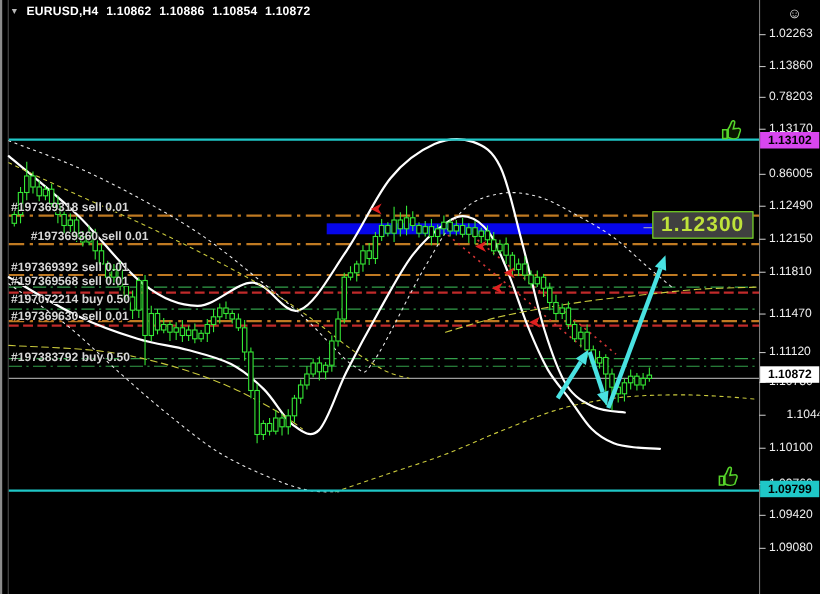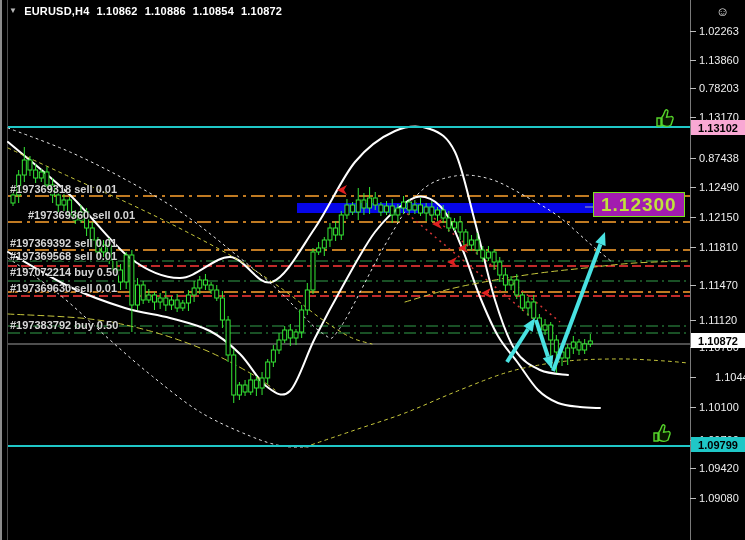--- a/index.html
+++ b/index.html
@@ -35,21 +35,21 @@
   .tick-dash  { position:absolute; left:690px; width:6px; height:1px; background:#BDBDBD; }
 
   .price-tag {
     position:absolute; left:691px; width:54px; height:15px;
     display:flex; align-items:center; justify-content:center;
     font-size:11px; font-weight:700; color:#000;
   }
 
   .target-label {
     position:absolute; left:593px; top:192px;
-    border:1px solid #79E41F; background:#a21caf;
+    border:1px solid #79E41F; background:#404040;
     color:#BFE33A; font-size:19px; font-weight:700;
     padding:0 7px; line-height:23px; letter-spacing:1px;
   }
 </style>
 </head>
 <body>
 
 <div class="frame-outer"></div>
 <div class="frame-inner"></div>
 
@@ -331,21 +331,21 @@
 <div id="axis-layer">
     <div class="tick-dash" style="top: 31px;"></div>
     <div class="tick-label" style="top: 25px;">1.02263</div>
     <div class="tick-dash" style="top: 60px;"></div>
     <div class="tick-label" style="top: 54px;">1.13860</div>
     <div class="tick-dash" style="top: 88px;"></div>
     <div class="tick-label" style="top: 82px;">0.78203</div>
     <div class="tick-dash" style="top: 117px;"></div>
     <div class="tick-label" style="top: 111px;">1.13170</div>
     <div class="tick-dash" style="top: 158px;"></div>
-    <div class="tick-label" style="top: 152px;">0.87438</div>
+    <div class="tick-label" style="top: 152px;">0.86005</div>
     <div class="tick-dash" style="top: 187px;"></div>
     <div class="tick-label" style="top: 181px;">1.12490</div>
     <div class="tick-dash" style="top: 217px;"></div>
     <div class="tick-label" style="top: 211px;">1.12150</div>
     <div class="tick-dash" style="top: 247px;"></div>
     <div class="tick-label" style="top: 241px;">1.11810</div>
     <div class="tick-dash" style="top: 285px;"></div>
     <div class="tick-label" style="top: 279px;">1.11470</div>
     <div class="tick-dash" style="top: 320px;"></div>
     <div class="tick-label" style="top: 314px;">1.11120</div>
@@ -354,16 +354,16 @@
     <div class="tick-dash" style="top: 377px;"></div>
     <div class="tick-label" style="top: 371px; margin-left: 16px;">1.10440</div>
     <div class="tick-dash" style="top: 407px;"></div>
     <div class="tick-label" style="top: 401px;">1.10100</div>
     <div class="tick-dash" style="top: 440px;"></div>
     <div class="tick-label" style="top: 434px;">1.09760</div>
     <div class="tick-dash" style="top: 468px;"></div>
     <div class="tick-label" style="top: 462px;">1.09420</div>
     <div class="tick-dash" style="top: 498px;"></div>
     <div class="tick-label" style="top: 492px;">1.09080</div>
-    <div class="price-tag" style="top: 120px; background: #f9a8d4; color: rgb(0, 0, 0);">1.13102</div>
+    <div class="price-tag" style="top: 120px; background: #d946ef; color: rgb(0, 0, 0);">1.13102</div>
     <div class="price-tag" style="top: 333px; background: rgb(255, 255, 255); color: rgb(0, 0, 0);">1.10872</div>
     <div class="price-tag" style="top: 437px; background: rgb(31, 199, 199); color: rgb(0, 0, 0);">1.09799</div>
   </div>
 
 </body></html>

